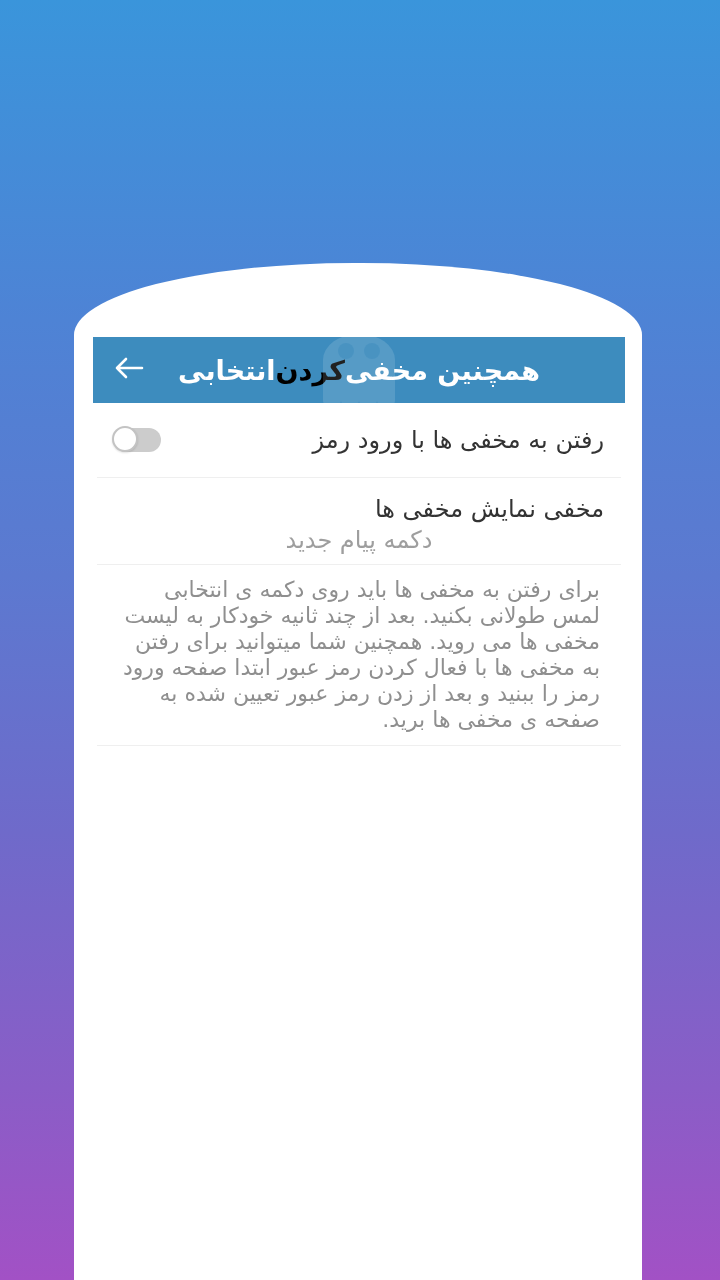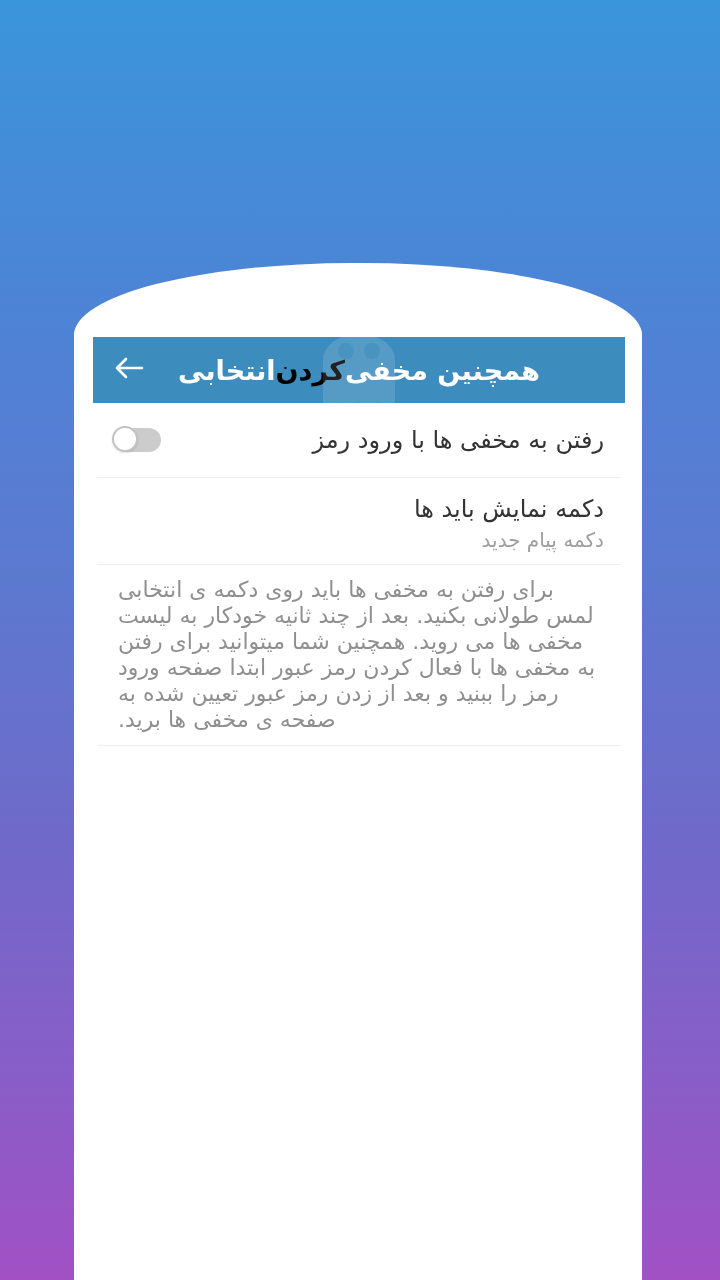--- a/index.html
+++ b/index.html
@@ -100,29 +100,29 @@
 
   .row-button {
     padding: 16px 21px 12px;
     background: #fff;
     cursor: pointer;
   }
   .row-button .title {
     font-size: 24px; line-height: 30px; color: #333333;
   }
   .row-button .subtitle {
-    font-size: 20px; line-height: 24px; color: #9e9e9e; margin-top: 4px;
+    font-size: 24px; line-height: 24px; color: #9e9e9e; margin-top: 4px; text-align: center;
   }
 
   .description {
     padding: 12px 25px 12px;
     font-size: 22px;
     line-height: 26px;
     color: #8f8f8f;
-    text-align: left;
+    text-align: right;
     background: #fff;
   }
 </style>
 </head>
 <body>
 
 <div class="backdrop"></div>
 
 <div class="phone-card">
   <div class="screen">
@@ -163,21 +163,21 @@
     <div class="row-toggle">
       <span>رفتن به مخفی ها با ورود رمز</span>
       <div class="toggle">
         <div class="knob"></div>
       </div>
     </div>
 
     <div class="divider"></div>
 
     <div class="row-button">
-      <div class="title">دکمه نمایش باید ها</div>
+      <div class="title">مخفی نمایش مخفی ها</div>
       <div class="subtitle">دکمه پیام جدید</div>
     </div>
 
     <div class="divider"></div>
 
     <div class="description">برای رفتن به مخفی ها باید روی دکمه ی انتخابی لمس طولانی بکنید. بعد از چند ثانیه خودکار به لیست مخفی ها می روید. همچنین شما میتوانید برای رفتن به مخفی ها با فعال کردن رمز عبور ابتدا صفحه ورود رمز را ببنید و بعد از زدن رمز عبور تعیین شده به صفحه ی مخفی ها برید.</div>
 
     <div class="divider"></div>
 
   </div>

